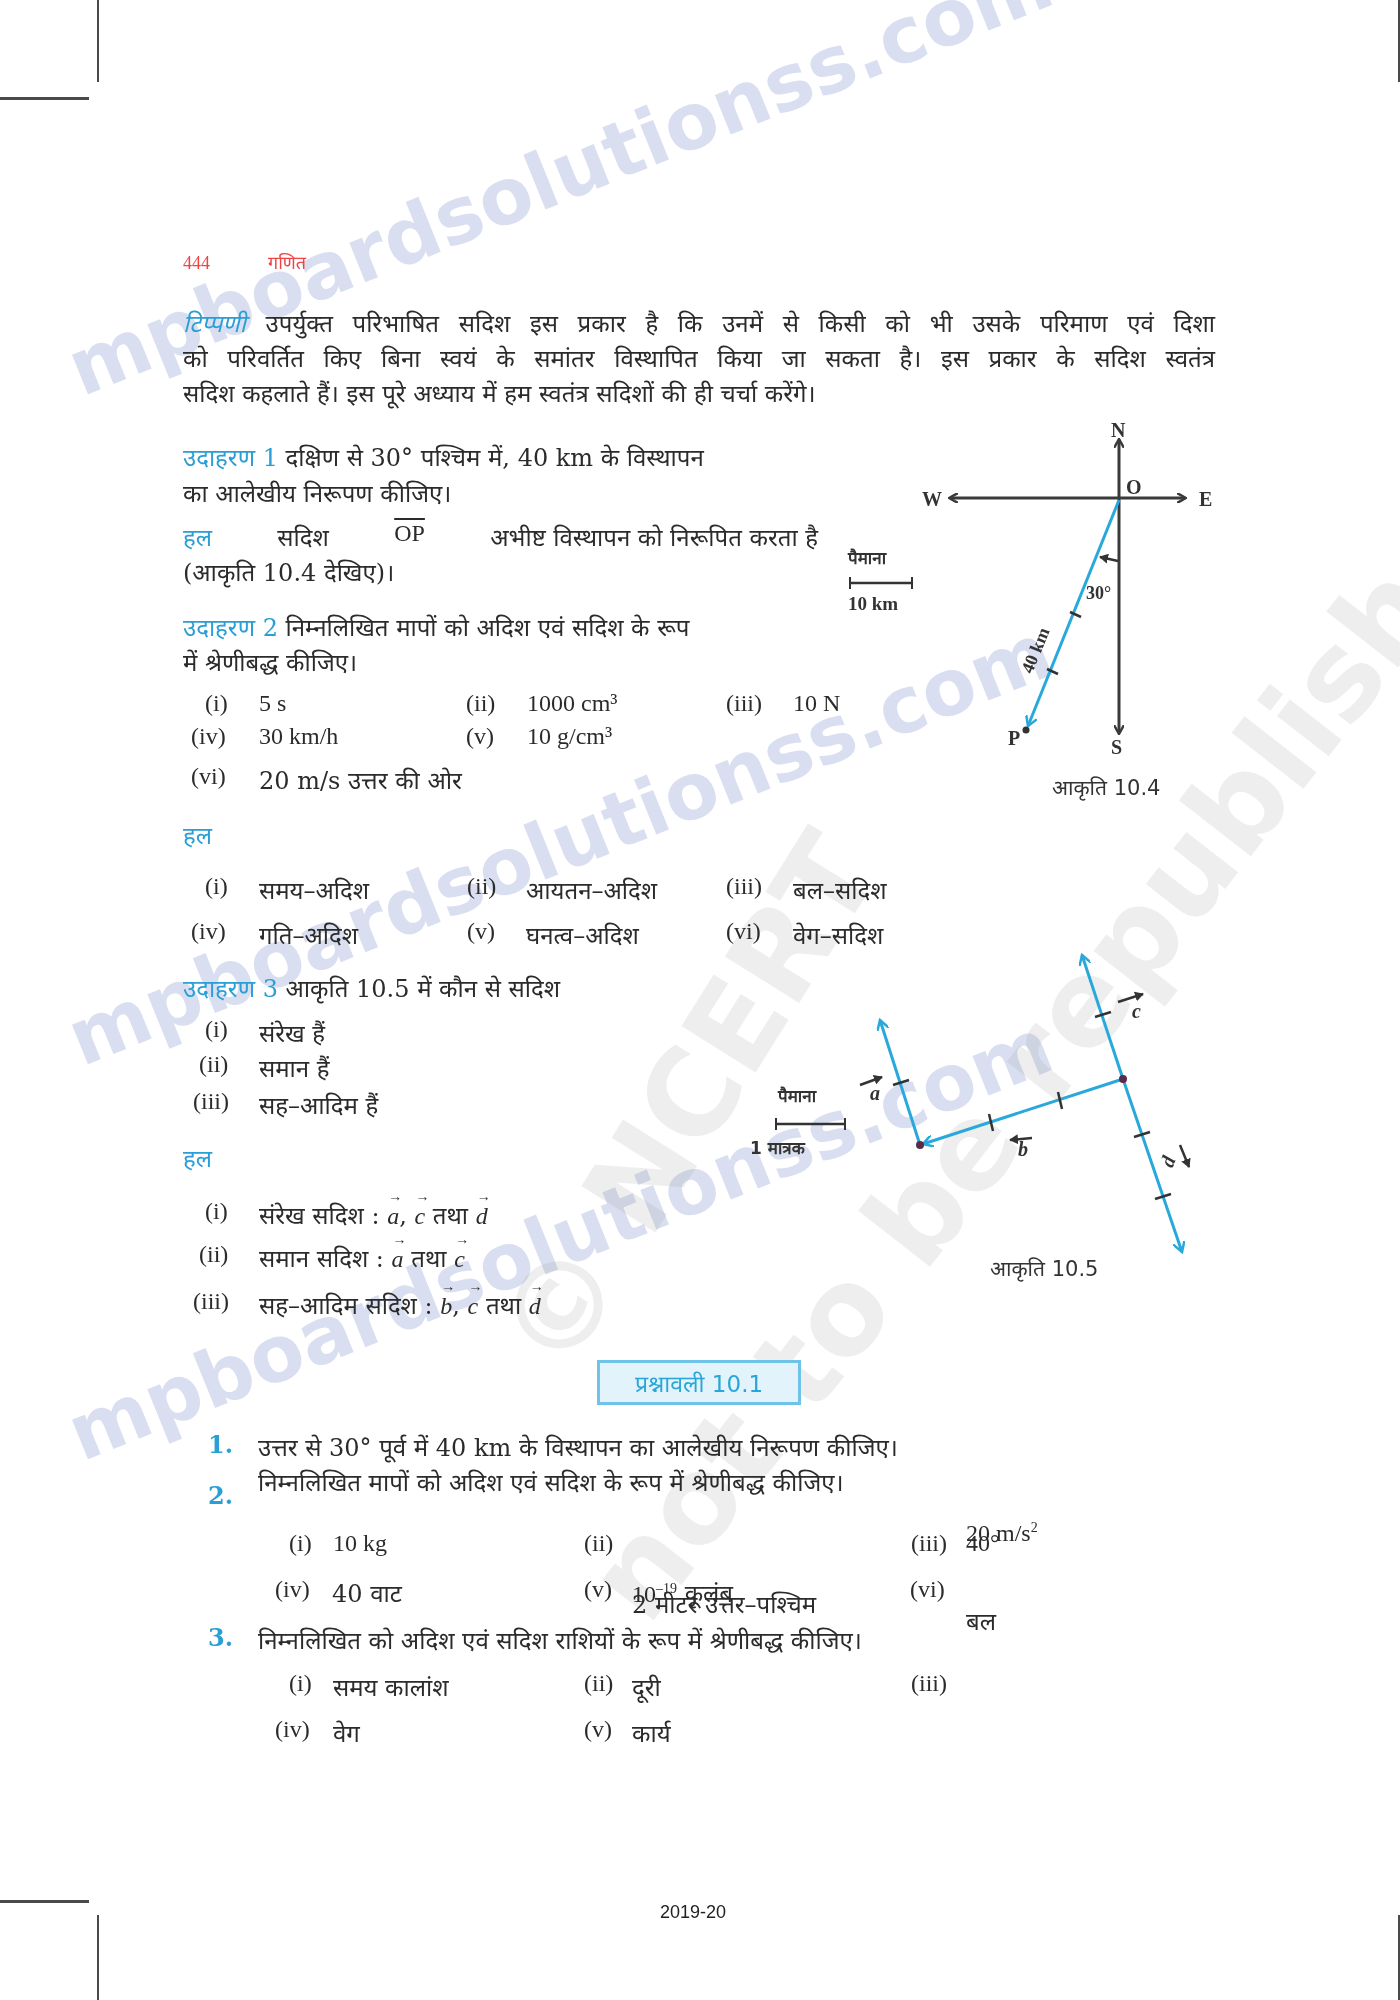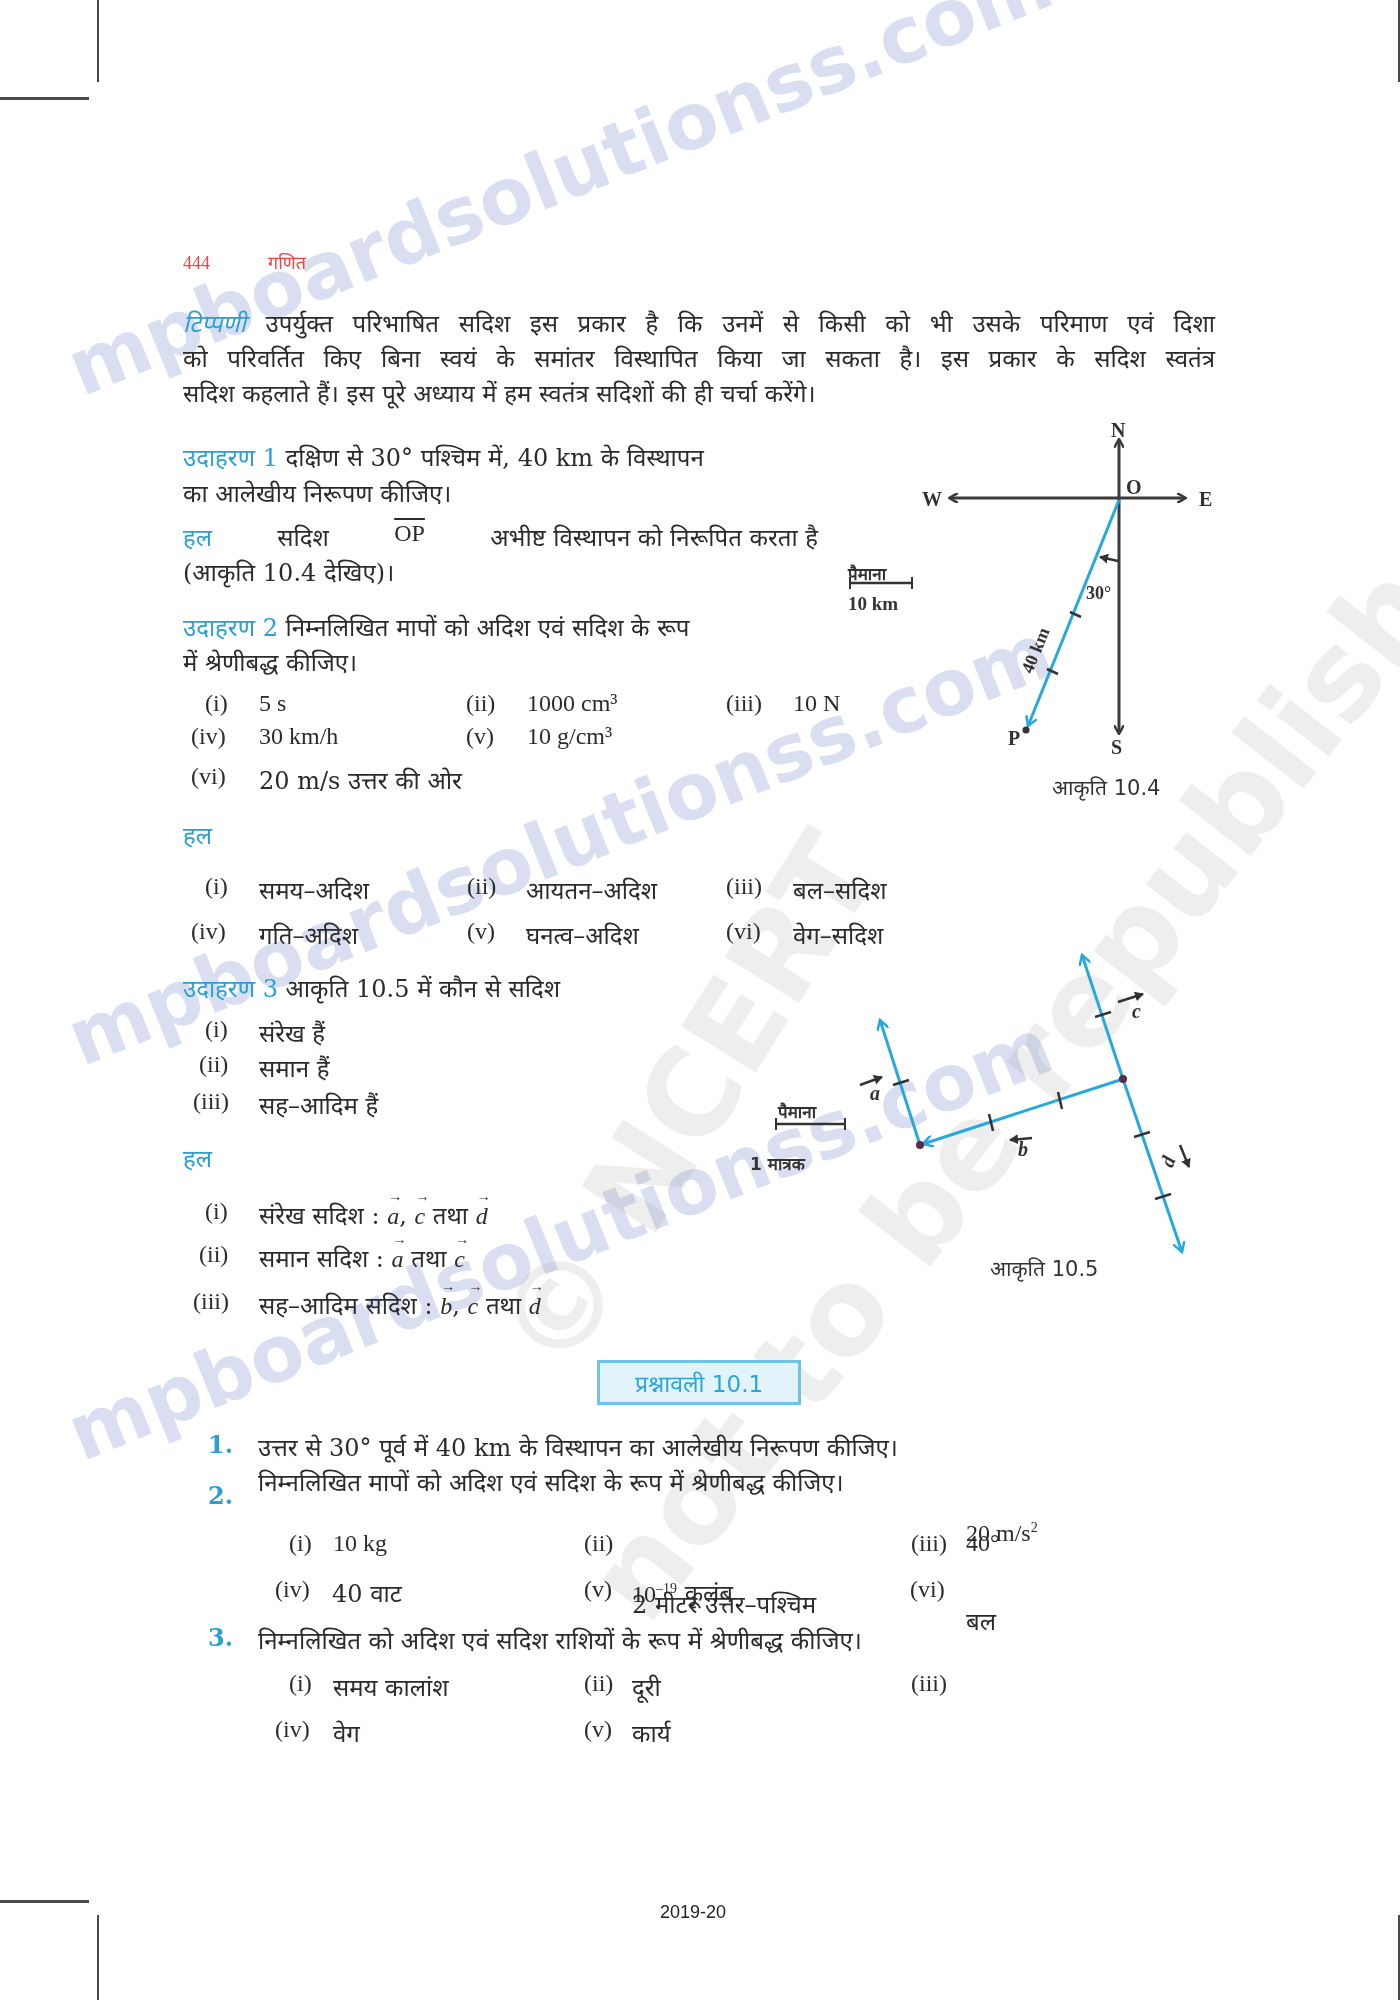--- a/index.html
+++ b/index.html
@@ -16,21 +16,21 @@
   .t { font-size: 24px; }
   .accent { color: #2a9fd6; }
   .accent-it { color: #2a9fd6; font-style: italic; }
   .num { color: #2a9fd6; font-weight: bold; }
   .roman { font-family: "Liberation Serif", serif; }
   .ovl { text-decoration: overline; font-family: "Liberation Serif", serif; }
   .vec { position: relative; font-style: italic; font-family: "Liberation Serif", serif; display: inline-block; }
   .vec::before { content: "\2192"; position: absolute; top: -14px; left: 1px; font-size: 14px; font-style: normal; }
   .fig-label { font-family: "Liberation Serif", serif; font-weight: bold; font-size: 20px; color: #333; }
   .caption { font-family: "DejaVu Sans", sans-serif; font-size: 21px; color: #333; }
-  .scale-label { font-family: "DejaVu Sans", sans-serif; font-weight: bold; font-size: 17px; color: #333; margin-top: 16px; }
+  .scale-label { font-family: "DejaVu Sans", sans-serif; font-weight: bold; font-size: 17px; color: #333; }
   .box {
     position: absolute; left: 597px; top: 1360px; width: 204px; height: 45px;
     background: #e3f3fb; border: 3px solid #6fc3e8; box-sizing: border-box;
     display: flex; align-items: center; justify-content: center;
     font-family: "DejaVu Sans", sans-serif; font-size: 23px; color: #2aa6d6;
   }
   .wm { position: absolute; font-family: "DejaVu Sans", sans-serif; font-weight: bold; white-space: nowrap; pointer-events: none; }
   .wm-blue { color: rgba(120, 140, 200, 0.28); font-size: 78px; }
   .wm-grey { color: rgba(150, 150, 150, 0.16); font-size: 120px; }
   svg { position: absolute; left: 0; top: 0; overflow: visible; }

